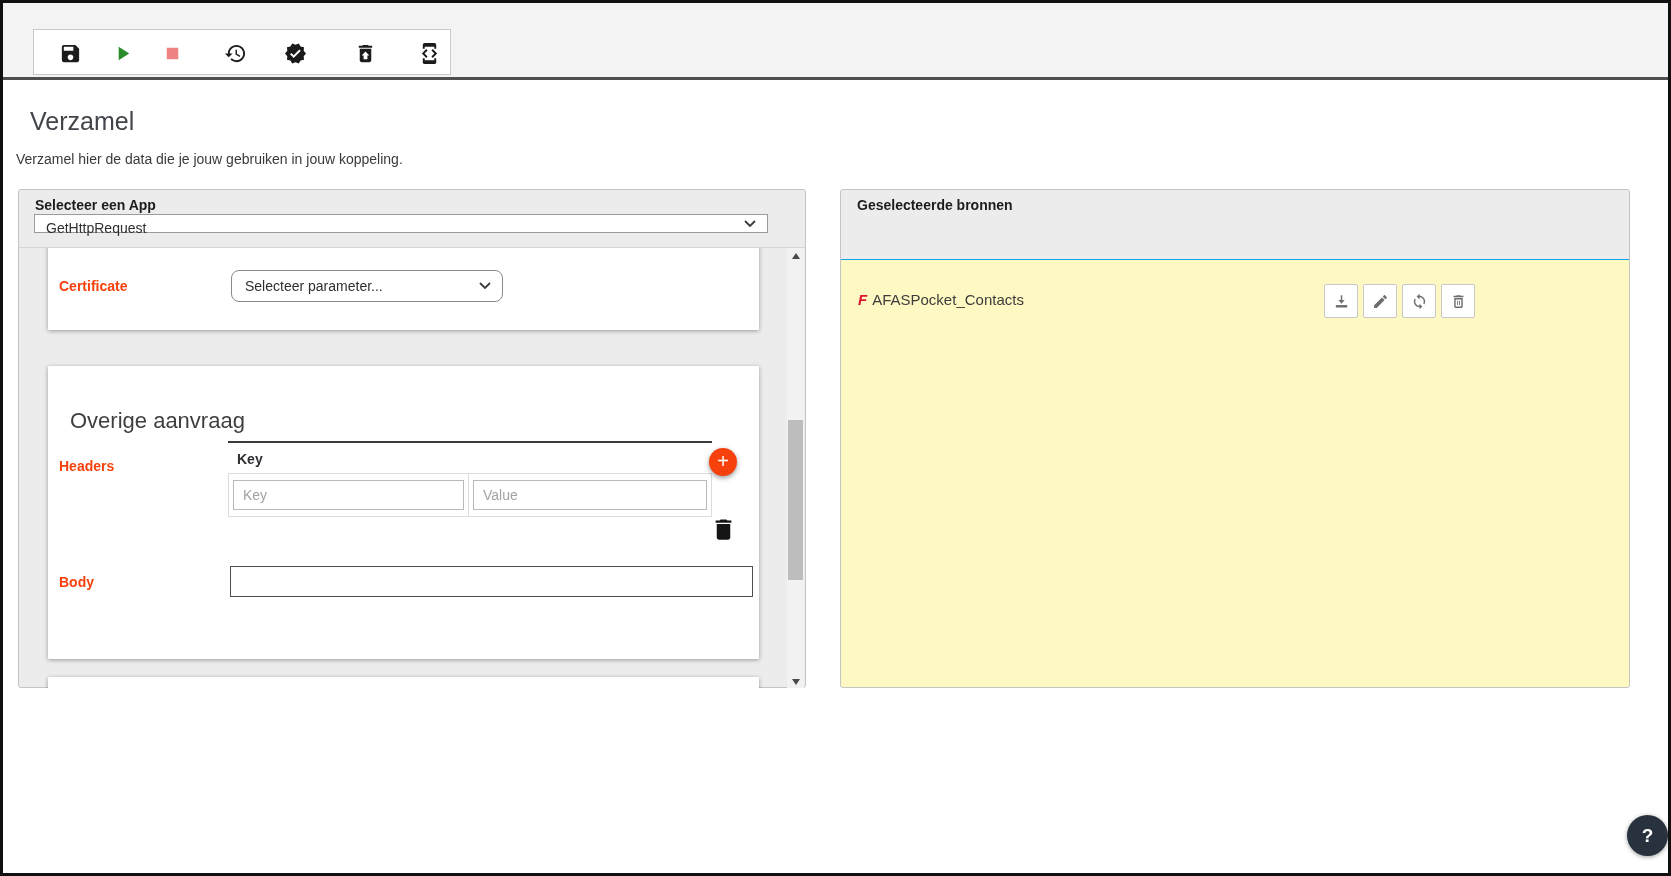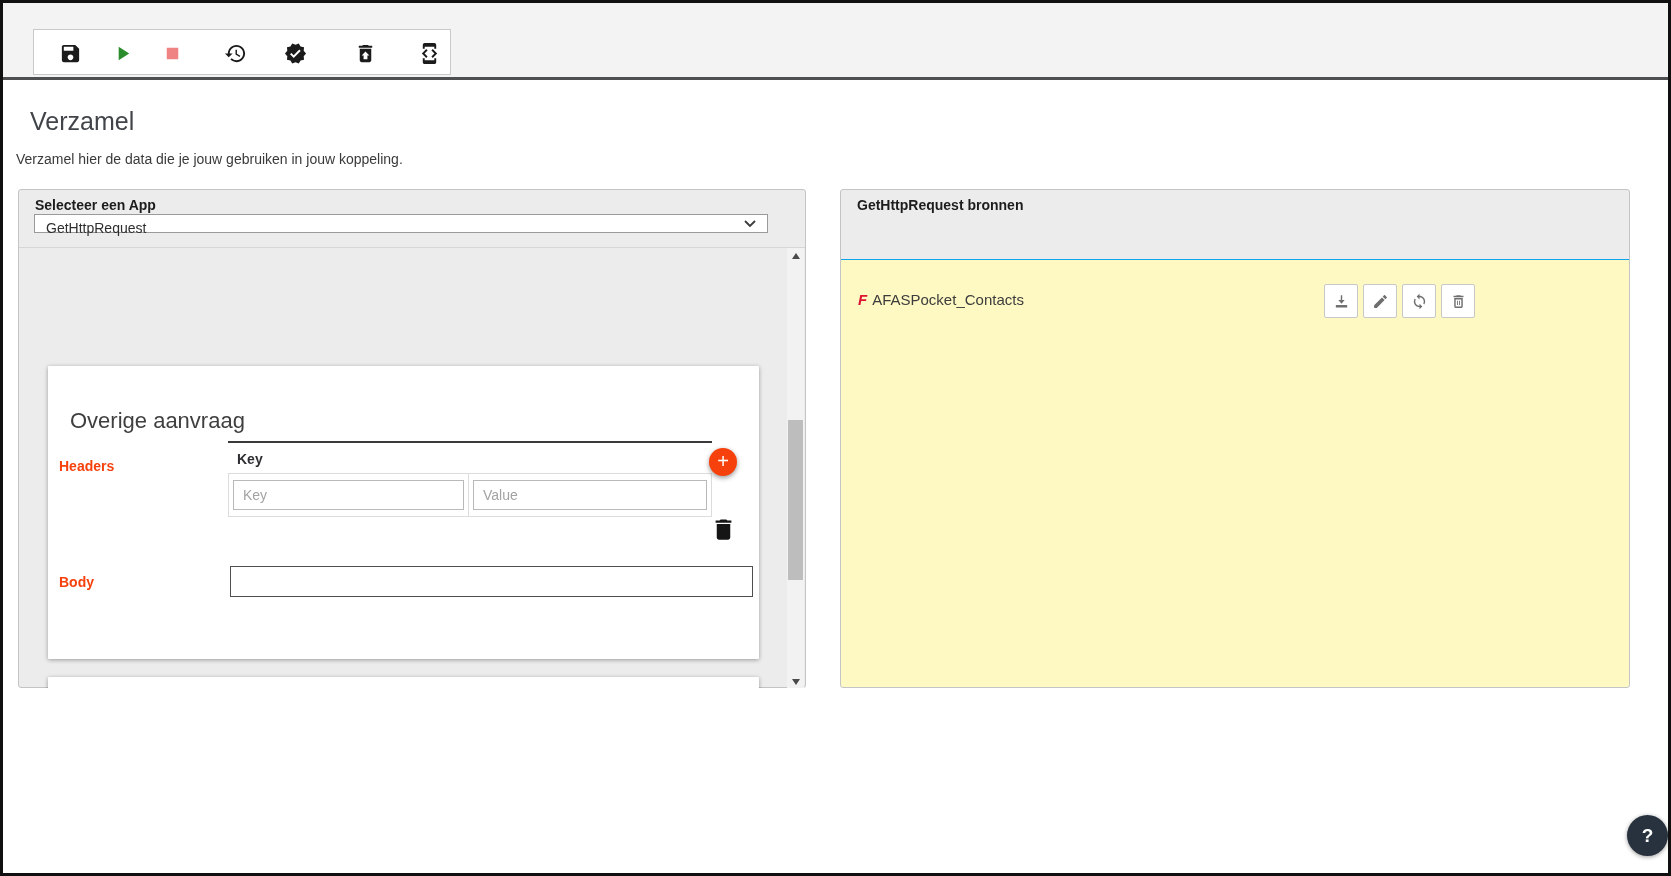--- a/index.html
+++ b/index.html
@@ -154,20 +154,29 @@
 
     <div class="sel app-select">
       <span>GetHttpRequest</span>
       <svg class="chev" width="12" height="8" viewBox="0 0 12 8">
           <path d="M1 1l5 5 5-5" stroke="#3a3a3a" stroke-width="1.8" fill="none"></path>
         </svg>
     </div>
 
     <div class="scroll-area">
 
+      <div class="card card1">
+        <div class="red-label" style="left:11px; top:44px;">Certificate</div>
+        <div class="sel param-select">
+          <span>Selecteer parameter...</span>
+          <svg class="chev" width="12" height="8" viewBox="0 0 12 8">
+              <path d="M1 1l5 5 5-5" stroke="#3a3a3a" stroke-width="1.8" fill="none"></path>
+            </svg>
+        </div>
+      </div>
 
       <div class="card card2">
         <div class="card-heading">Overige aanvraag</div>
         <div class="red-label" style="left:11px; top:92px;">Headers</div>
 
         <div class="hdr-table">
           <div class="hdr-row hdr-head">
             <div class="hdr-cell">Key</div>
           </div>
           <div class="hdr-row">
@@ -196,21 +205,21 @@
           </span>
         <span class="vthumb"></span>
         <span class="arrow arr-down">
             <span class="tri-down"></span>
           </span>
       </div>
     </div>
   </div>
 
   <div class="panel panel-right">
-    <div class="panel-header">GetHttpRequest bronnen</div>
+    <div class="panel-header">Geselecteerde bronnen</div>
     <div class="sources-content">
       <div class="source-row">
         <div class="source-name">
           <span class="f-mark">F</span><span>AFASPocket_Contacts</span>
         </div>
         <div class="src-actions">
           <span class="icon-btn">
             <svg viewBox="0 0 24 24">
                 <path fill="currentColor" d="M13 3h-2v7H7.5l4.5 5 4.5-5H13V3z"></path>
                 <path fill="currentColor" d="M4 17h16v3.5H4z"></path>

